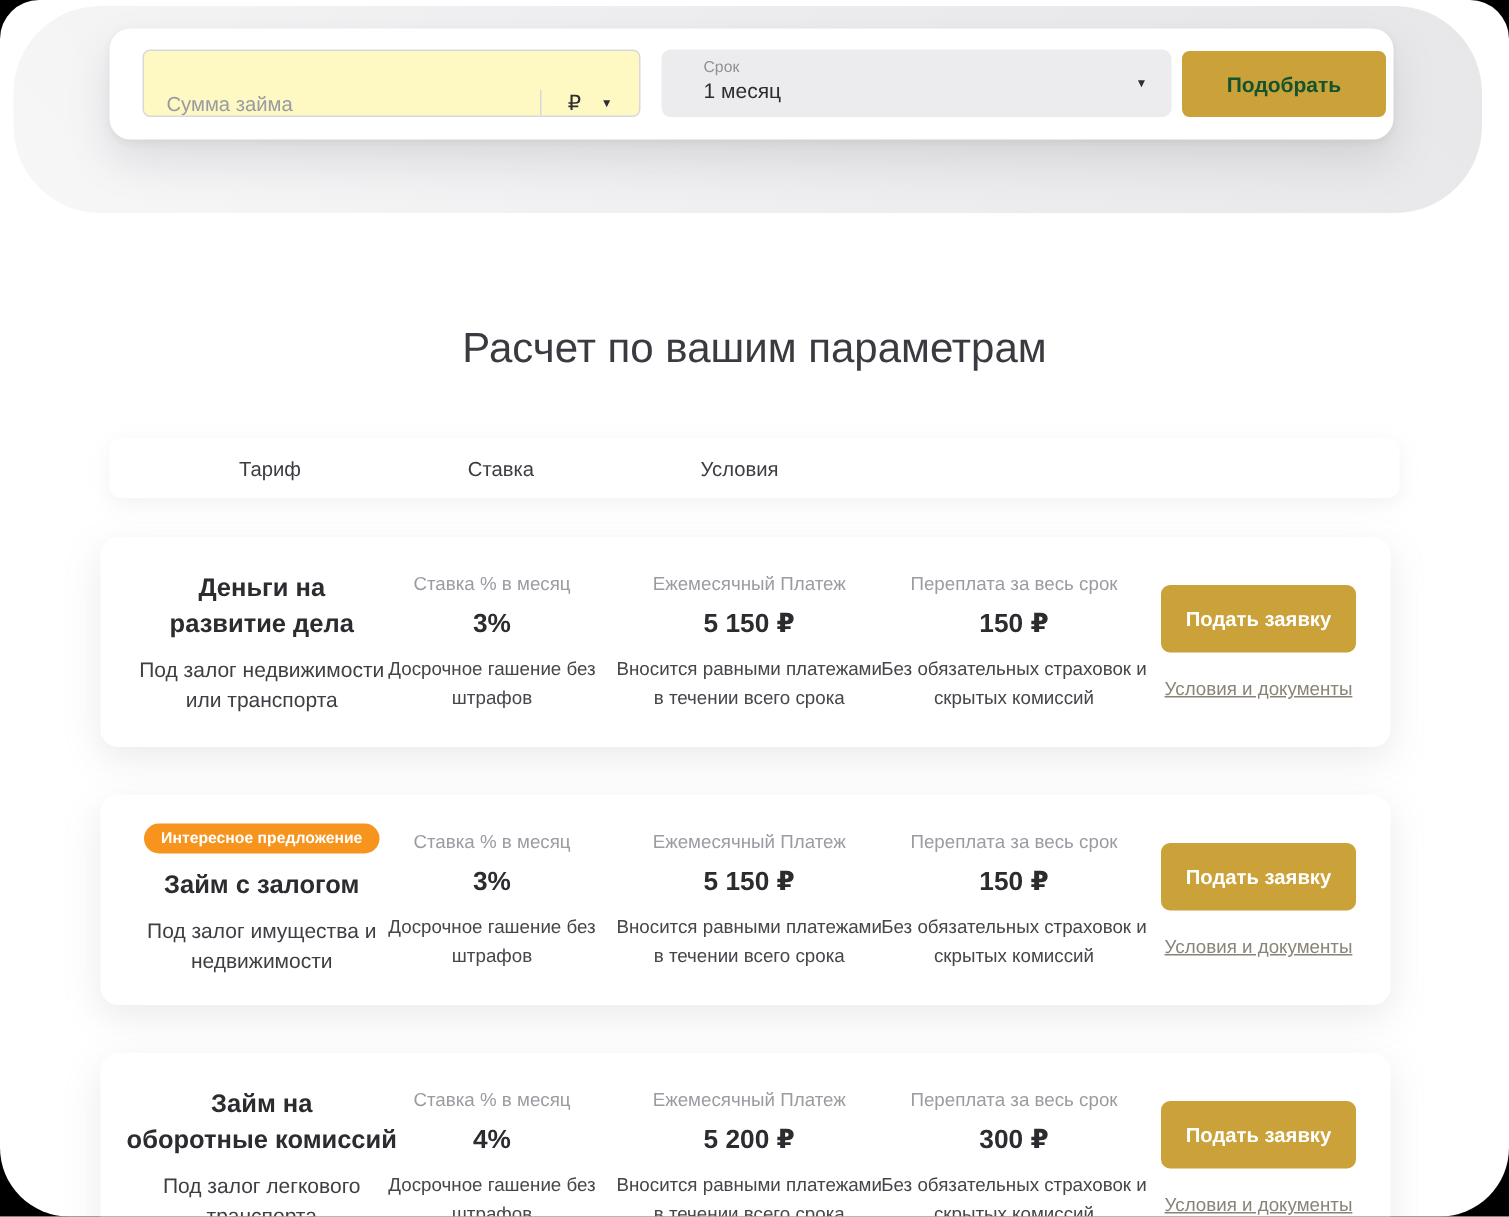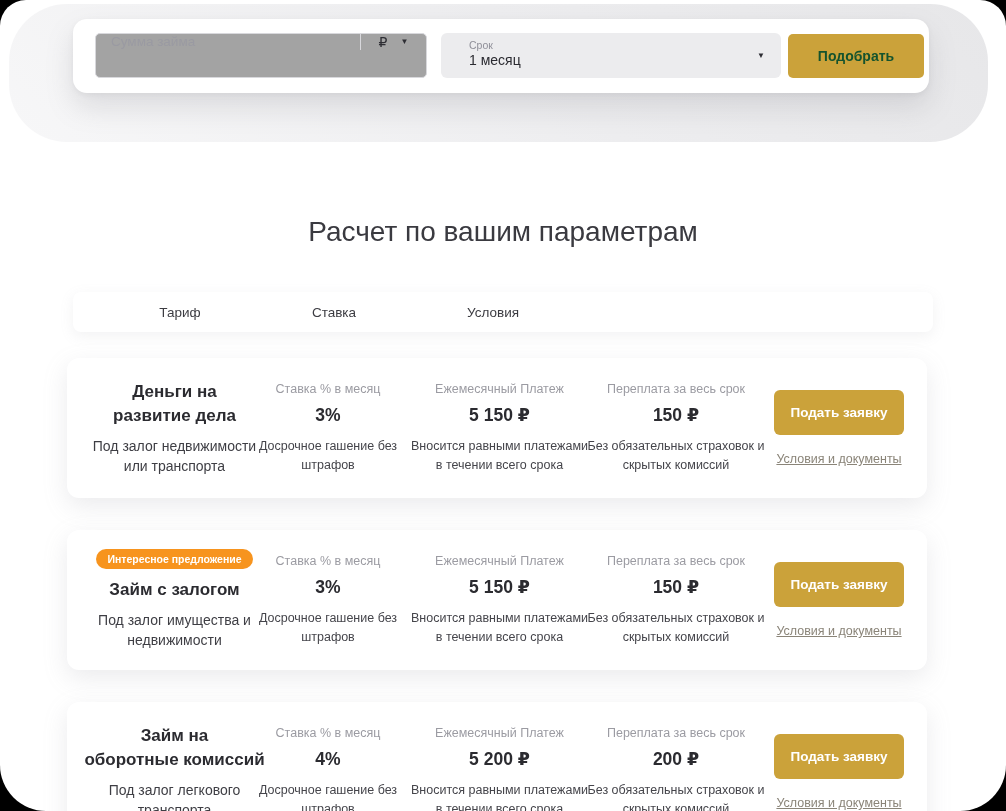--- a/index.html
+++ b/index.html
@@ -28,21 +28,21 @@
     background:linear-gradient(225deg,#e7e7e9 0%,#ededef 45%,#f7f7f8 100%);
   }
   .search-card{
     position:absolute;left:73px;top:19px;width:856px;height:74px;
     background:#fff;border-radius:14px;
     box-shadow:0 14px 28px rgba(120,120,130,.20),0 2px 6px rgba(0,0,0,.05);
   }
   .amount-box{
     position:absolute;left:22px;top:14px;width:332px;height:45px;
     border:1px solid #d8d8dc;border-radius:5px;
-    display:flex;align-items:flex-start;background:#a3a3a3;
+    display:flex;align-items:flex-end;background:#fef9c3;
   }
   .amount-input{
     flex:1;border:none;outline:none;background:transparent;
     padding:0 10px 0 15px;font-size:13.5px;color:#2d2d33;
     font-family:inherit;min-width:0;
   }
   .amount-input::placeholder{color:#9a9aa2;}
   .currency-select{
     width:66px;border-left:1px solid #d8d8dc;
     display:flex;align-items:center;justify-content:center;gap:13px;
@@ -237,21 +237,21 @@
 штрафов</div>
     </div>
     <div class="col col-pay">
       <div class="cell-label">Ежемесячный Платеж</div>
       <div class="cell-value">5 200 ₽</div>
       <div class="cell-note">Вносится равными платежами
 в течении всего срока</div>
     </div>
     <div class="col col-over">
       <div class="cell-label">Переплата за весь срок</div>
-      <div class="cell-value">200 ₽</div>
+      <div class="cell-value">300 ₽</div>
       <div class="cell-note">Без обязательных страховок и
 скрытых комиссий</div>
     </div>
     <div class="col col-action">
       <button class="apply-btn">Подать заявку</button>
       <a class="docs-link">Условия и документы</a>
     </div>
   </div>
 
 </div>

